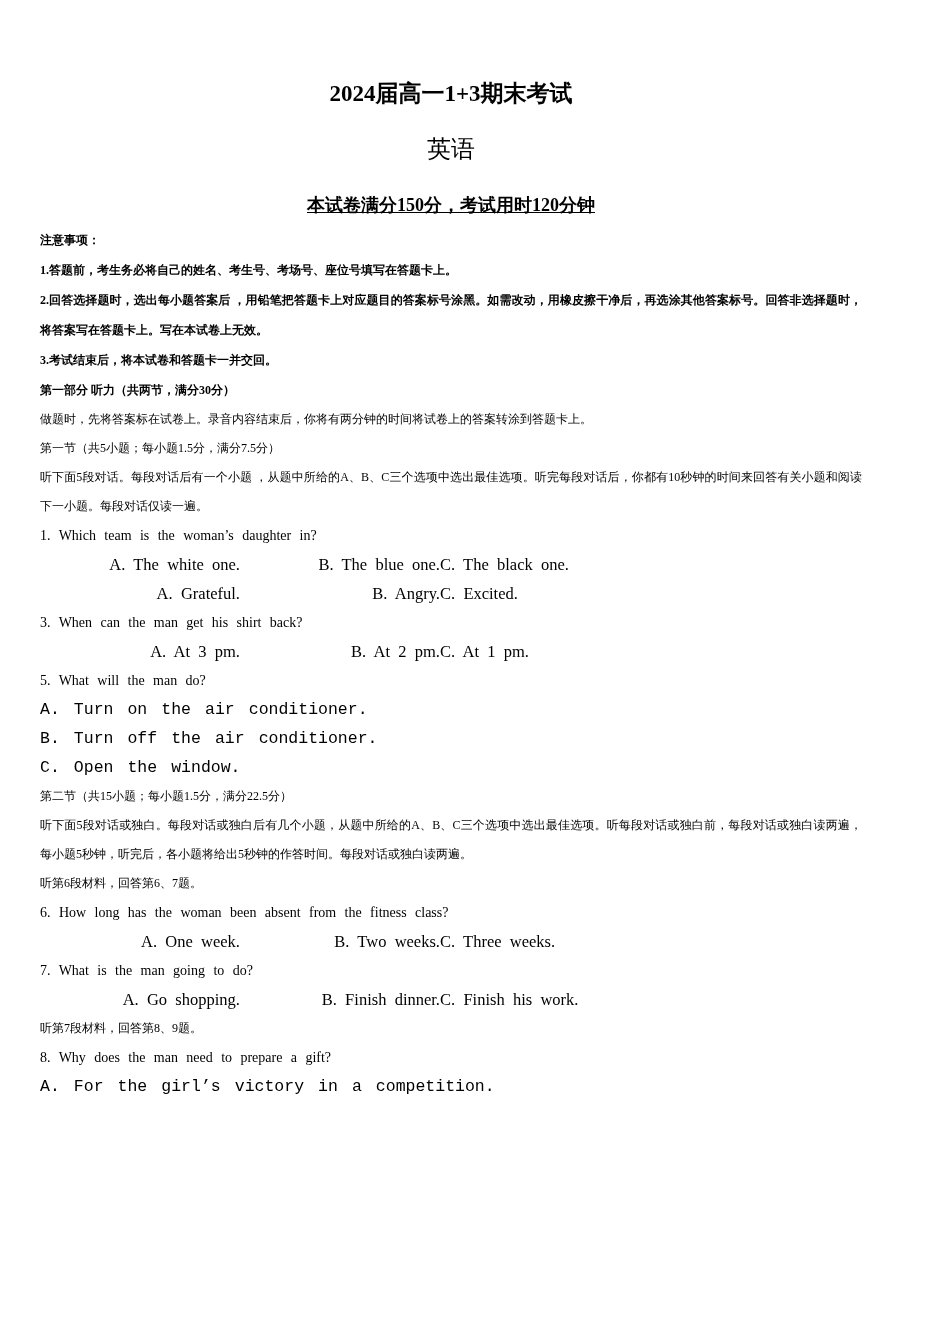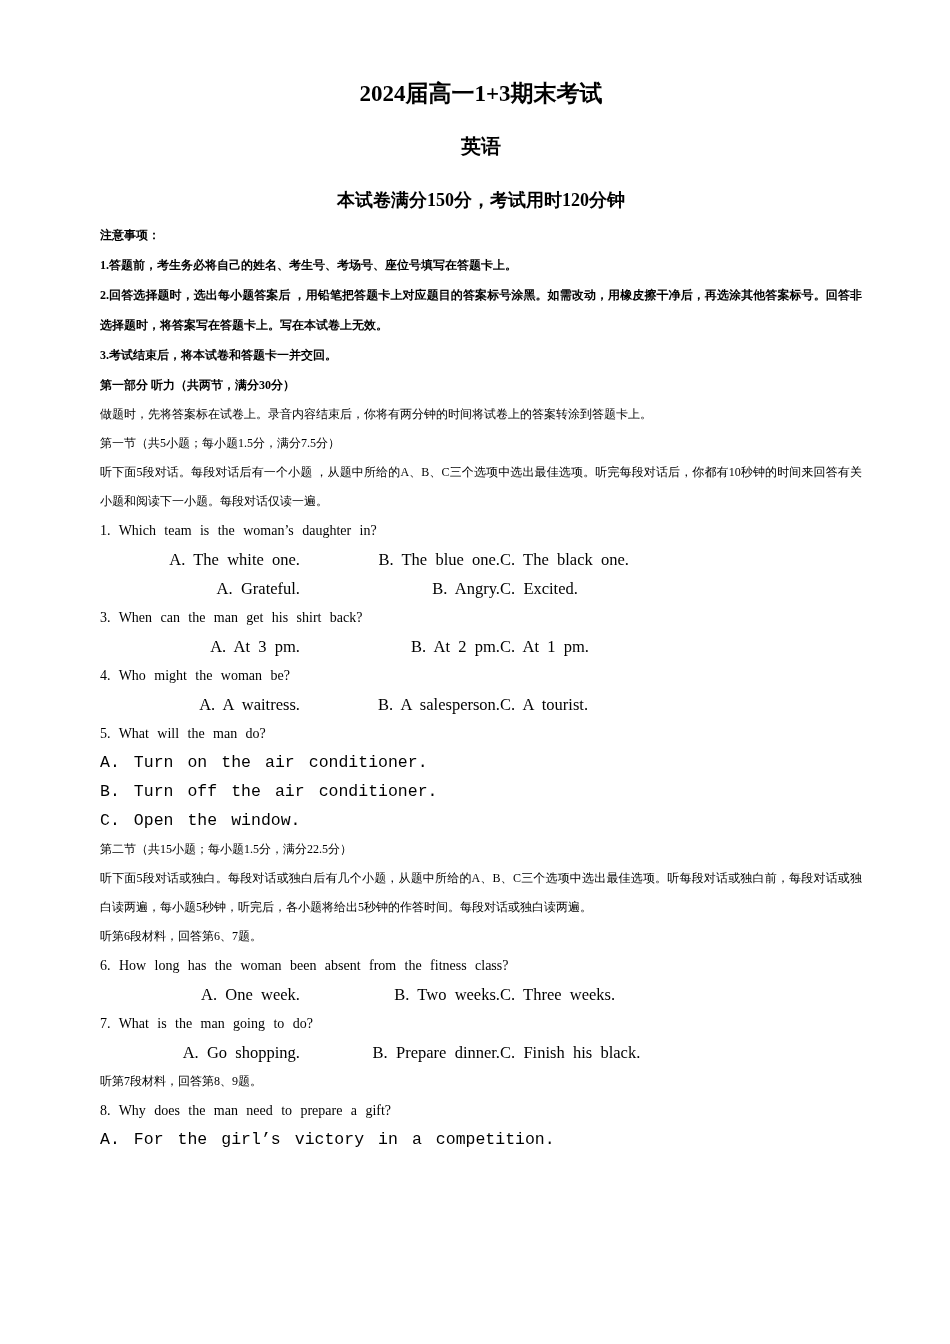--- a/index.html
+++ b/index.html
@@ -4,40 +4,41 @@
 <style>
   * { margin: 0; padding: 0; box-sizing: border-box; }
   html, body { background: #ffffff; }
   body {
     width: 950px;
     min-height: 1344px;
     margin: 0 auto;
     font-family: "Liberation Serif", "DejaVu Serif", serif;
     color: #000000;
   }
-  .page { padding: 80px 88px 40px 100px; }
+  .page { padding: 80px 88px 40px 40px; }
 
   .title {
     text-align: center;
     font-size: 23px;
     font-weight: bold;
     line-height: 1.25;
   }
   .subtitle {
     text-align: center;
-    font-size: 20px;
-    font-weight: bold;
+    font-size: 24px;
+    font-weight: normal;
     margin-top: 24px;
   }
   .exam-info {
     text-align: center;
     font-size: 18px;
     font-weight: bold;
     margin-top: 28px;
     margin-bottom: 8px;
+    text-decoration: underline;
   }
 
   .bold-line {
     font-size: 12px;
     font-weight: bold;
     line-height: 30px;
     text-align: justify;
   }
   .para {
     font-size: 12px;
@@ -104,28 +105,20 @@
 
   <div>
     <div class="q-text">3. When can the man get his shirt back?</div>
     <div class="options-row">
       <span class="opt">A. At 3 pm.</span>
       <span class="opt">B. At 2 pm.</span>
       <span class="opt">C. At 1 pm.</span>
     </div>
   </div>
 
-  <div>
-    <div class="q-text">4. Who might the woman be?</div>
-    <div class="options-row">
-      <span class="opt">A. A waitress.</span>
-      <span class="opt">B. A salesperson.</span>
-      <span class="opt">C. A tourist.</span>
-    </div>
-  </div>
 
   <div>
     <div class="q-text">5. What will the man do?</div>
     <div class="opt-line">A. Turn on the air conditioner.</div>
     <div class="opt-line">B. Turn off the air conditioner.</div>
     <div class="opt-line">C. Open the window.</div>
   </div>
 
   <div class="para">第二节（共15小题；每小题1.5分，满分22.5分）</div>
   <div class="para">听下面5段对话或独白。每段对话或独白后有几个小题，从题中所给的A、B、C三个选项中选出最佳选项。听每段对话或独白前，每段对话或独白读两遍，每小题5秒钟，听完后，各小题将给出5秒钟的作答时间。每段对话或独白读两遍。</div>
@@ -137,22 +130,22 @@
       <span class="opt">A. One week.</span>
       <span class="opt">B. Two weeks.</span>
       <span class="opt">C. Three weeks.</span>
     </div>
   </div>
 
   <div>
     <div class="q-text">7. What is the man going to do?</div>
     <div class="options-row">
       <span class="opt">A. Go shopping.</span>
-      <span class="opt">B. Prepare dinner.</span>
-      <span class="opt">C. Finish his black.</span>
+      <span class="opt">B. Finish dinner.</span>
+      <span class="opt">C. Finish his work.</span>
     </div>
   </div>
 
   <div class="para">听第7段材料，回答第8、9题。</div>
 
   <div>
     <div class="q-text">8. Why does the man need to prepare a gift?</div>
     <div class="opt-line">A. For the girl’s victory in a competition.</div>
   </div>
 

